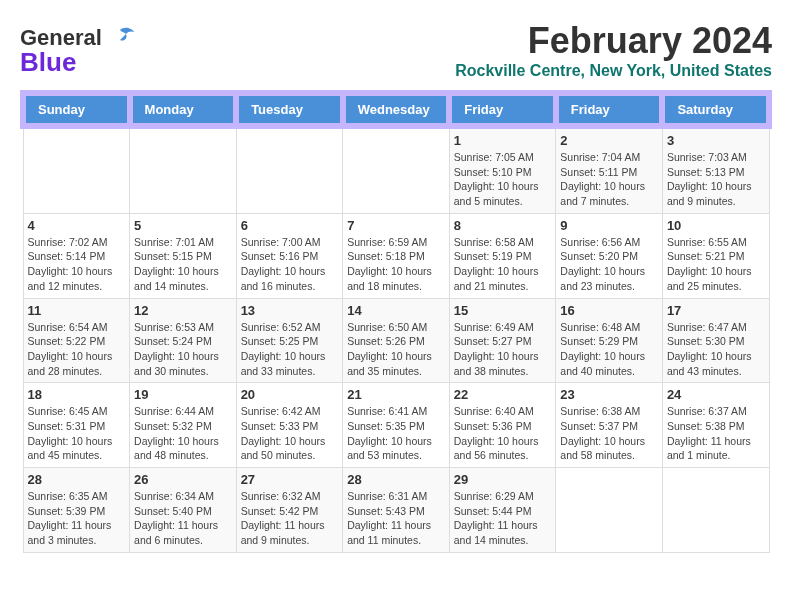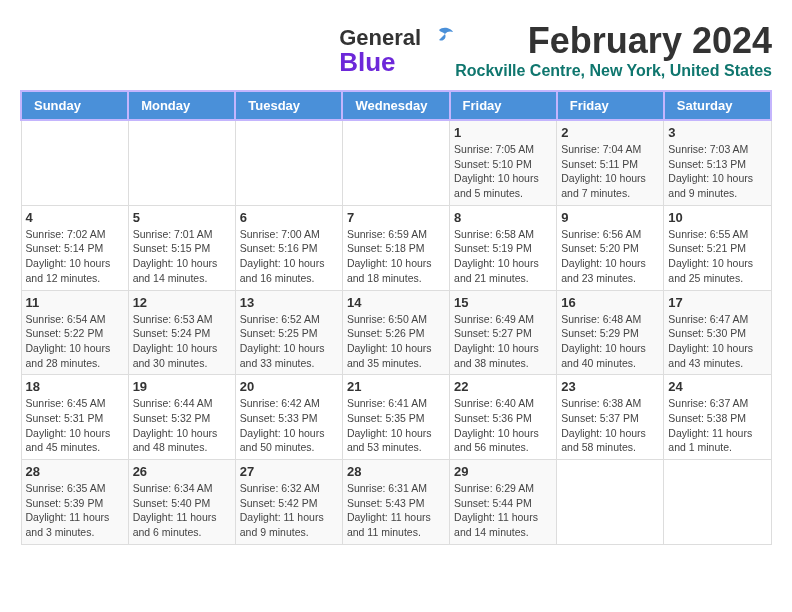--- a/index.html
+++ b/index.html
@@ -5,21 +5,21 @@
     * { box-sizing: border-box; margin: 0; padding: 0; }
     body {
       font-family: Arial, sans-serif;
       background: #fff;
       width: 792px;
       min-height: 612px;
       padding: 20px;
     }
     .header-section {
       display: flex;
-      justify-content: flex-end;
+      justify-content: space-between;
       align-items: flex-start;
       margin-bottom: 10px;
     }
     .logo {
       display: flex;
       flex-direction: column;
       align-items: flex-start;
       margin-top: 5px;
     }
     .title-section {
@@ -40,21 +40,21 @@
       border-collapse: collapse;
       font-size: 11px;
     }
     thead tr th {
       background-color: #4a90d9;
       color: #fff;
       padding: 6px 12px;
       text-align: left;
       font-size: 13px;
       font-weight: bold;
-      border: 2px solid #c4b5fd;
+      border: 6px solid #c4b5fd;
     }
     tbody tr td {
       border: 1px solid #ddd;
       vertical-align: top;
       padding: 4px;
       height: 80px;
       width: 106px;
       background: #fff;
     }
     tbody tr:nth-child(odd) td {

